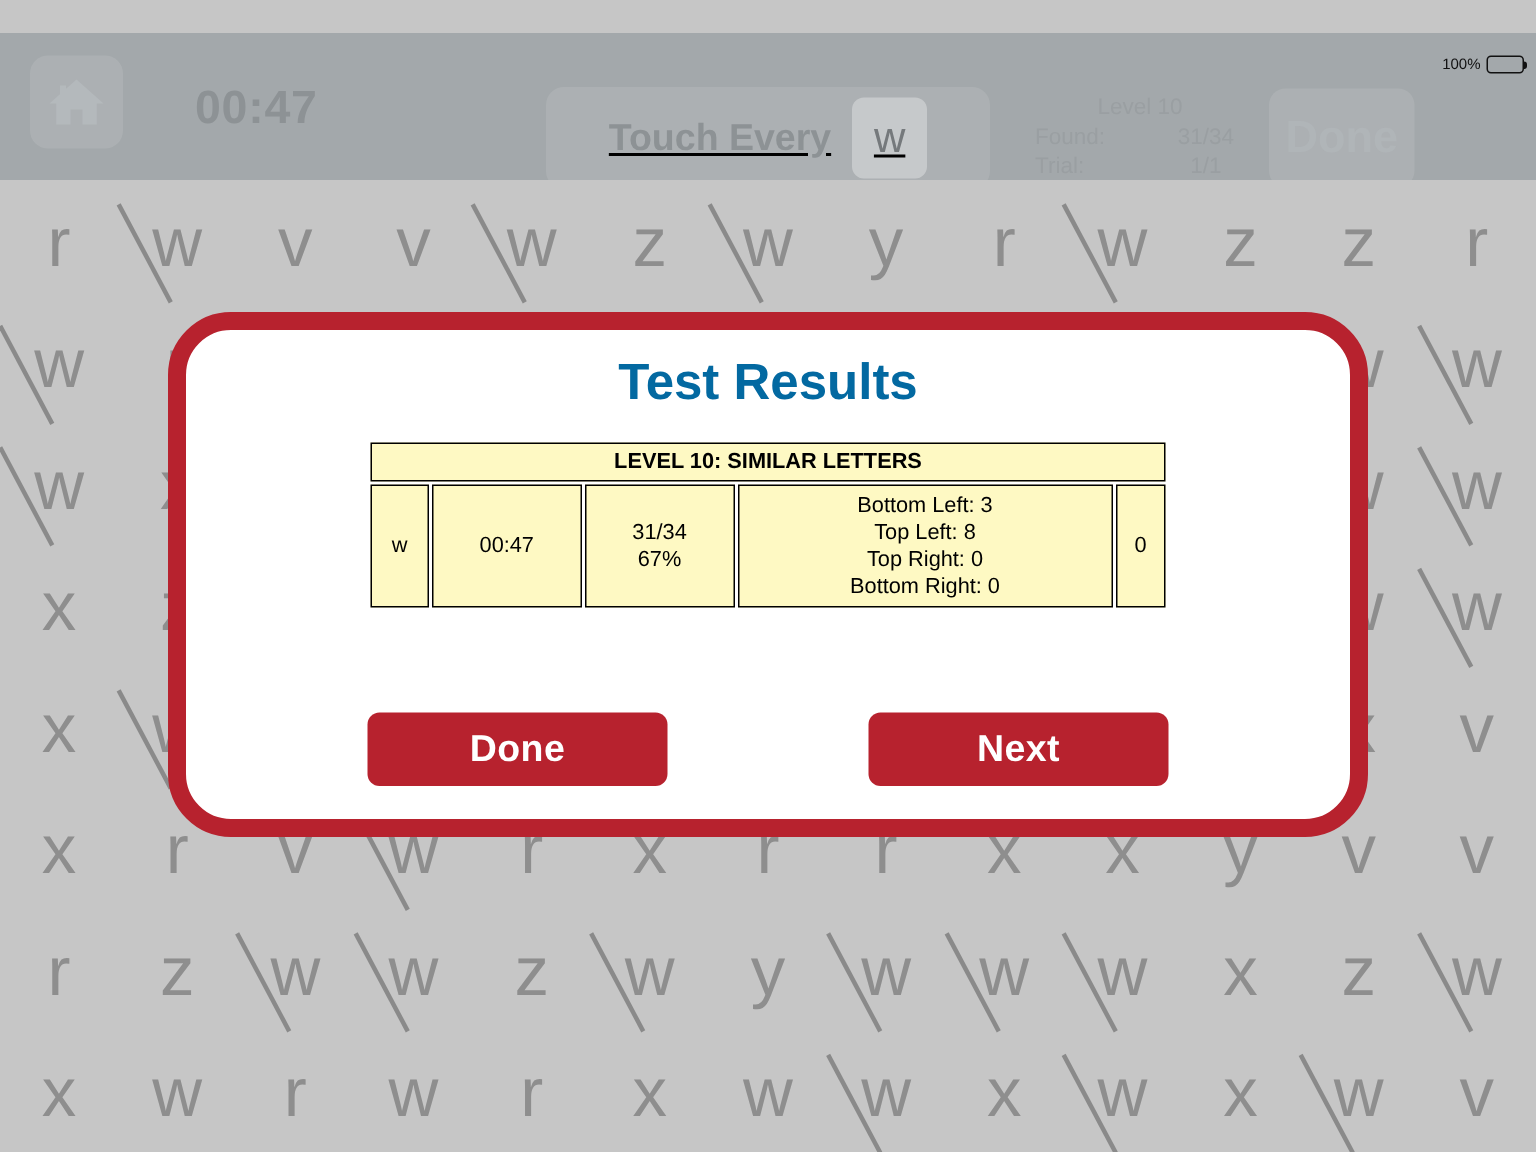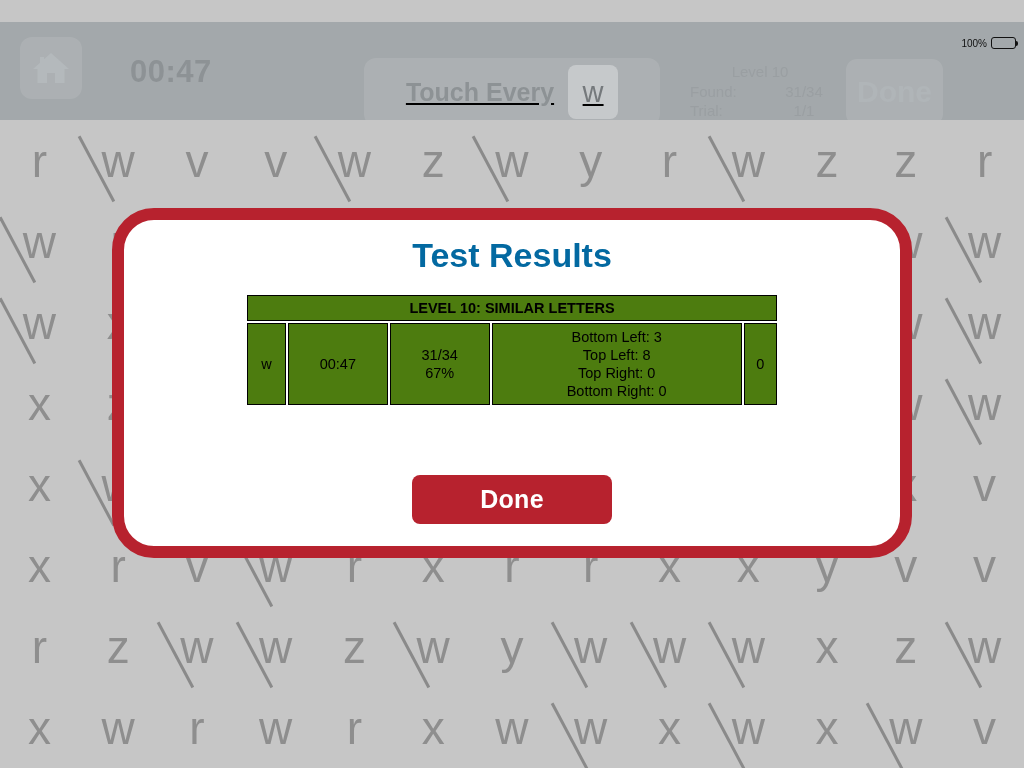--- a/index.html
+++ b/index.html
@@ -135,21 +135,21 @@
     margin-top: 16px;
   }
   .results-table {
     margin: 18px auto 0;
     width: 534px;
     border-collapse: separate;
     border-spacing: 2px;
   }
   .results-table td, .results-table th {
     border: 1.5px solid #000;
-    background: #4d7c0f;
+    background: #fef9c3;
     text-align: center;
     font-size: 14.5px;
     color: #000;
     padding: 4px 2px;
   }
   .results-table th { font-weight: bold; }
   .tbl-caption { font-weight: bold; font-size: 14.5px; padding: 5px 2px; }
   .col-target { width: 73px; }
   .col-time   { width: 62px; }
   .col-found  { width: 74px; }
@@ -370,16 +370,17 @@
           <span class="loc-line">Top Right: 0</span>
           <span class="loc-line">Bottom Right: 0</span>
         </td>
         <td>0</td>
       </tr>
     </tbody>
       </table>
 
     <div class="modal-buttons">
       <button class="btn">Done</button>
+      <button class="btn">Next</button>
     </div>
   </div>
 
 </div>
 
 </body></html>

